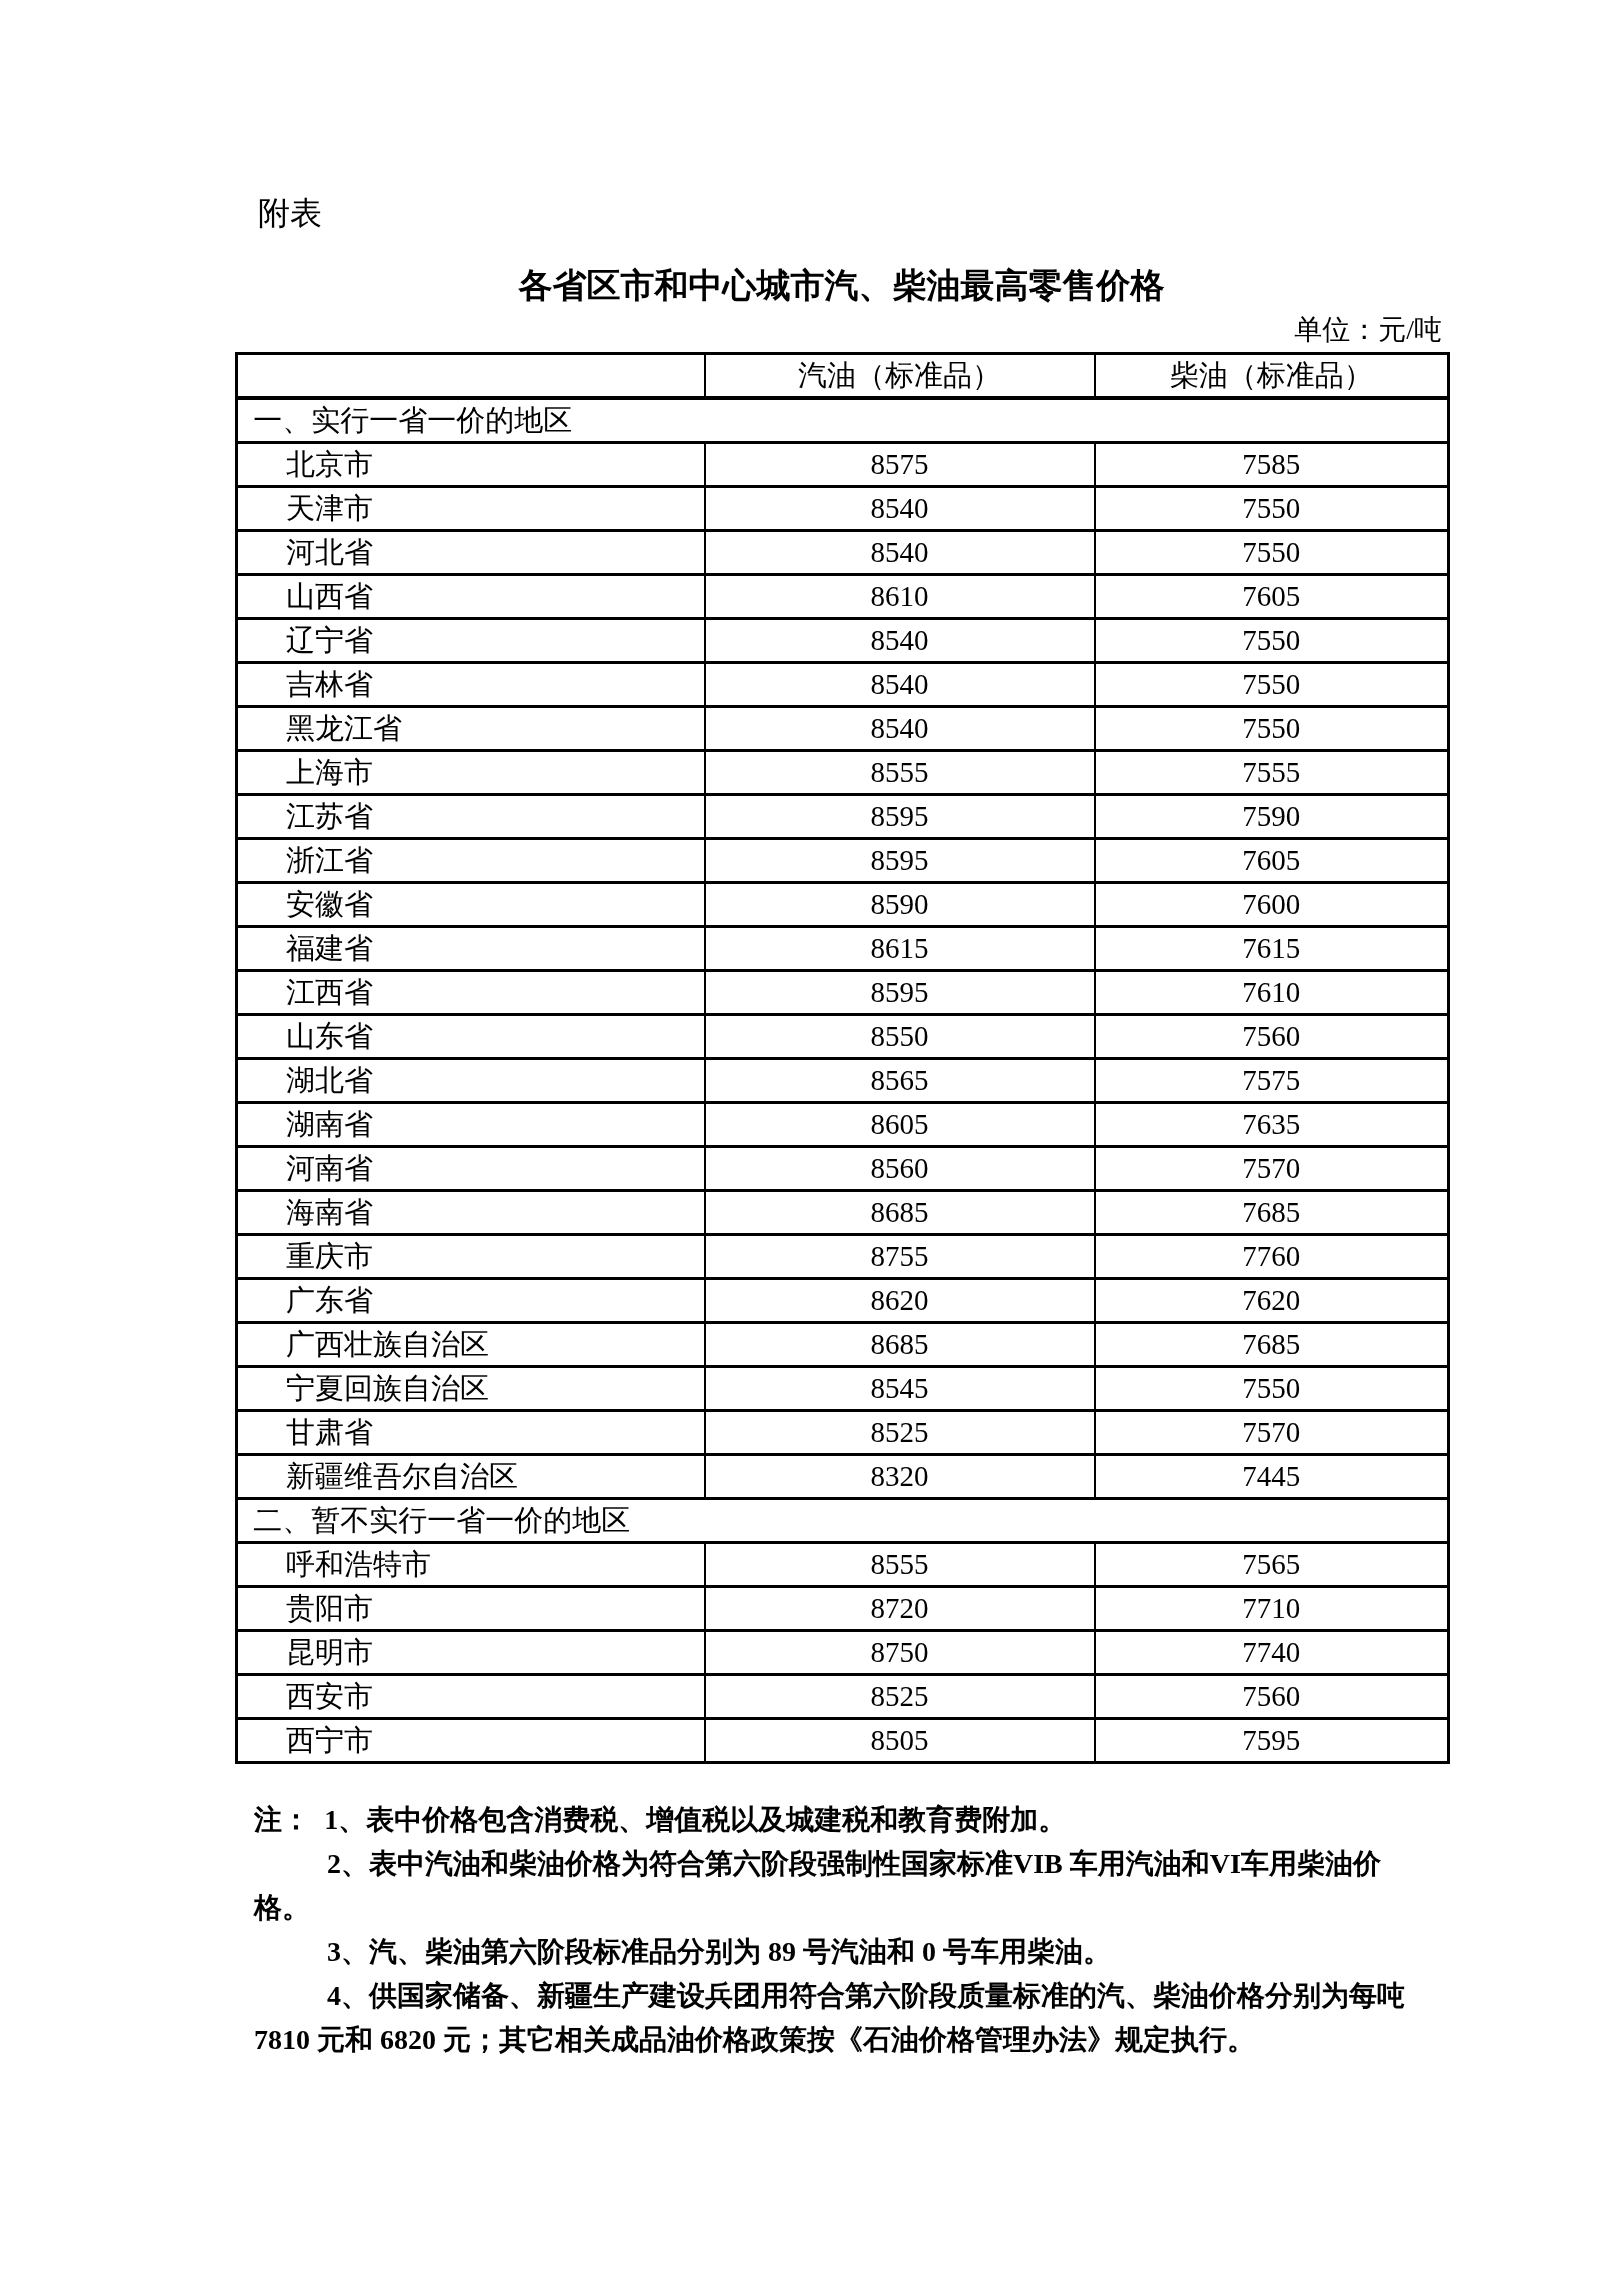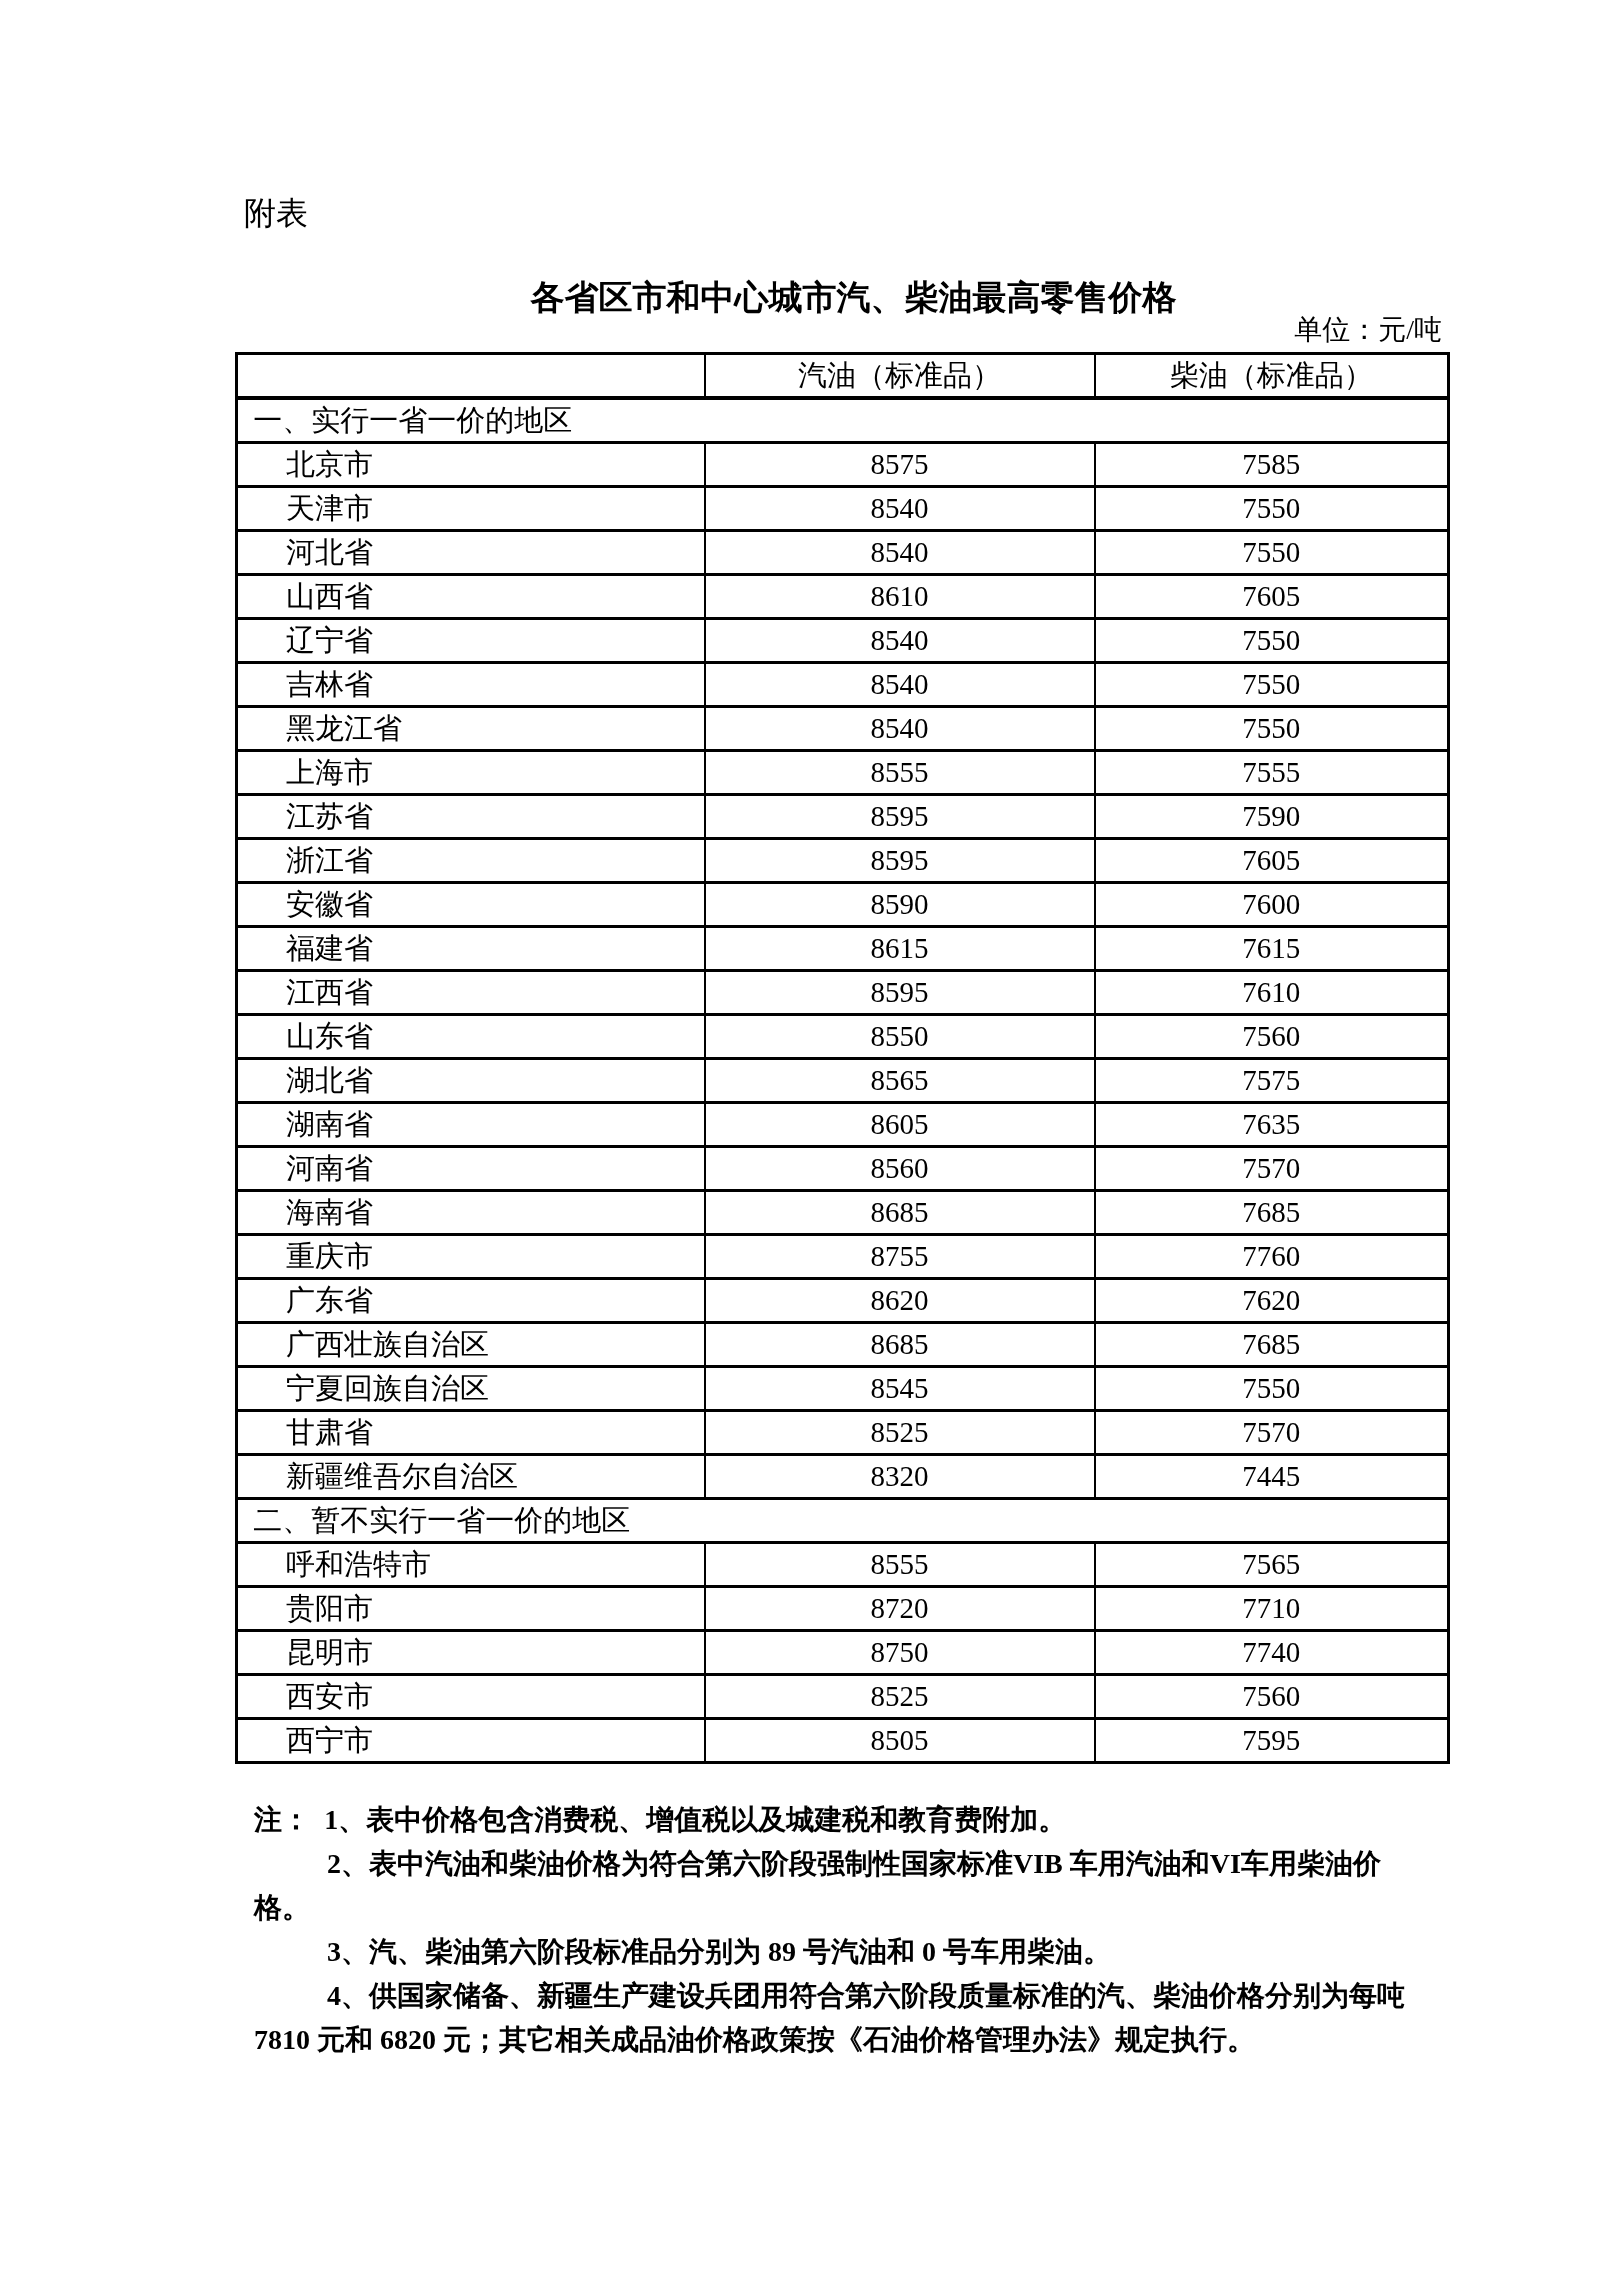--- a/index.html
+++ b/index.html
@@ -4,26 +4,26 @@
 <style>
   html, body { margin: 0; padding: 0; background: #ffffff; }
   body {
     width: 1623px; height: 2295px;
     position: relative;
     font-family: "Liberation Serif", "DejaVu Serif", serif;
     color: #000;
     overflow: hidden;
   }
   .doc-label {
-    position: absolute; left: 244px; top: 193px;
+    position: absolute; left: 258px; top: 193px;
     font-size: 32px; line-height: 41px;
   }
   .doc-title {
     position: absolute; left: 235px; top: 262px; width: 1213px;
-    margin: 12px; text-align: center;
+    margin: 0; text-align: center;
     font-family: "Liberation Sans", "DejaVu Sans", sans-serif;
     font-weight: 700; font-size: 34px; line-height: 47px;
   }
   .unit-line {
     position: absolute; right: 181px; top: 311px;
     font-size: 28px; line-height: 37px;
   }
   table.price-table {
     position: absolute; left: 235px; top: 352px; width: 1213px;
     border-collapse: collapse; table-layout: fixed;

